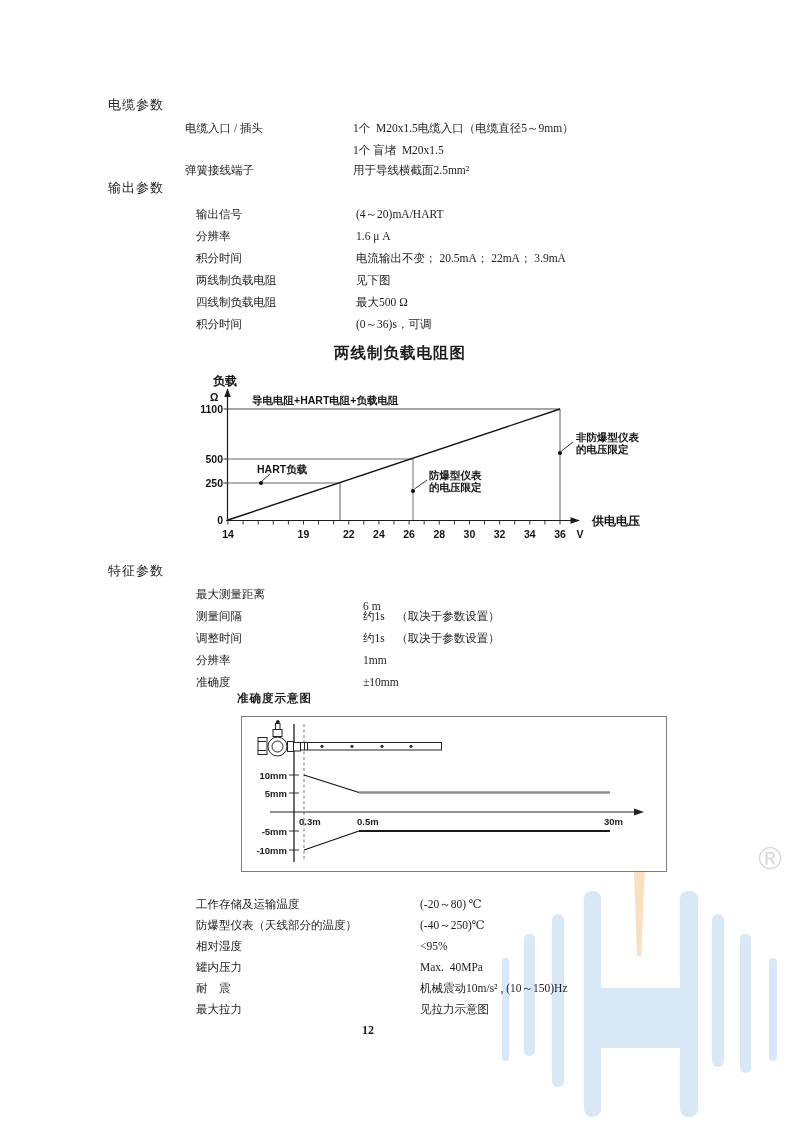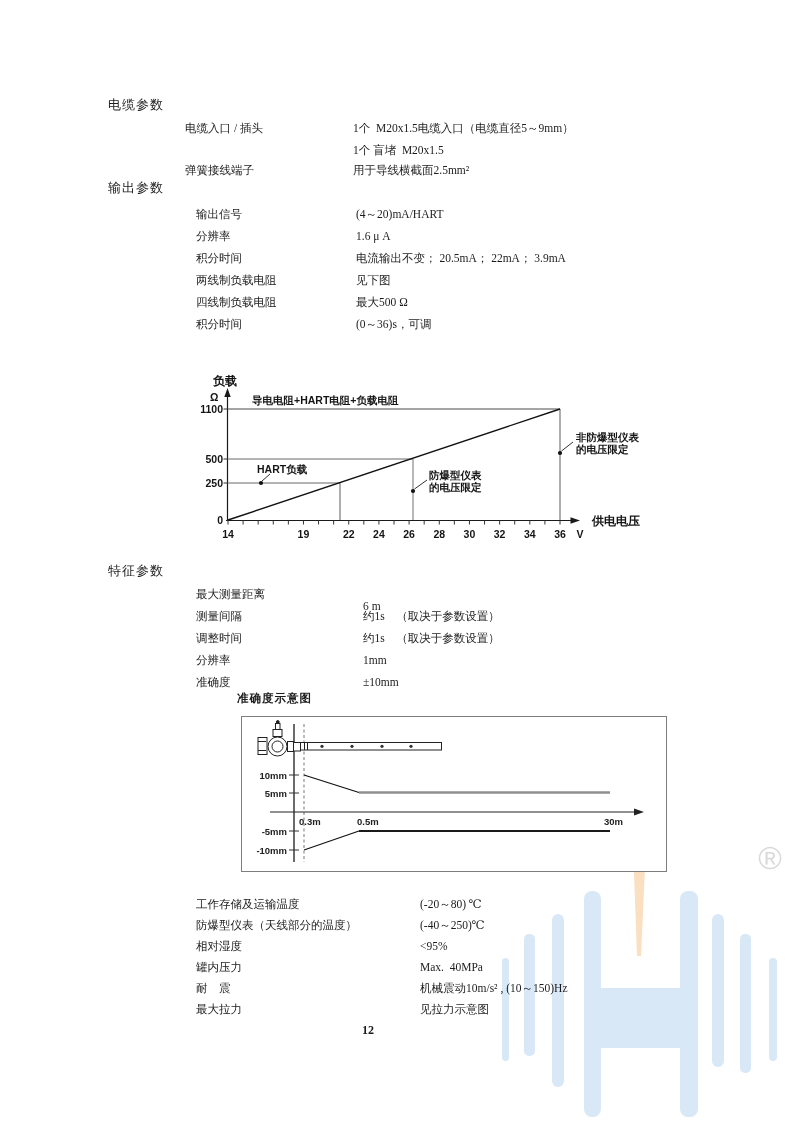--- a/index.html
+++ b/index.html
@@ -53,20 +53,21 @@
   <div class="t" style="left:356px;top:229px">1.6 μ A</div>
   <div class="t" style="left:196px;top:251px">积分时间</div>
   <div class="t" style="left:356px;top:251px">电流输出不变； 20.5mA； 22mA； 3.9mA</div>
   <div class="t" style="left:196px;top:273px">两线制负载电阻</div>
   <div class="t" style="left:356px;top:273px">见下图</div>
   <div class="t" style="left:196px;top:295px">四线制负载电阻</div>
   <div class="t" style="left:356px;top:295px">最大500 Ω</div>
   <div class="t" style="left:196px;top:317px">积分时间</div>
   <div class="t" style="left:356px;top:317px">(0～36)s，可调</div>
 
+  <div class="ctitle" style="top:343px">两线制负载电阻图</div>
 
   <svg style="left:190px;top:368px" width="480" height="182" viewBox="190 368 480 182">
     <g stroke="#1a1a1a" stroke-width="1.2" fill="none">
       <line x1="227.5" y1="521" x2="227.5" y2="395"></line>
       <line x1="226" y1="520.5" x2="571" y2="520.5"></line>
     </g>
     <polygon points="227.5,388 224.3,397 230.7,397" fill="#1a1a1a"></polygon>
     <polygon points="580,520.5 570.5,517.2 570.5,523.8" fill="#1a1a1a"></polygon>
 
     <g>

